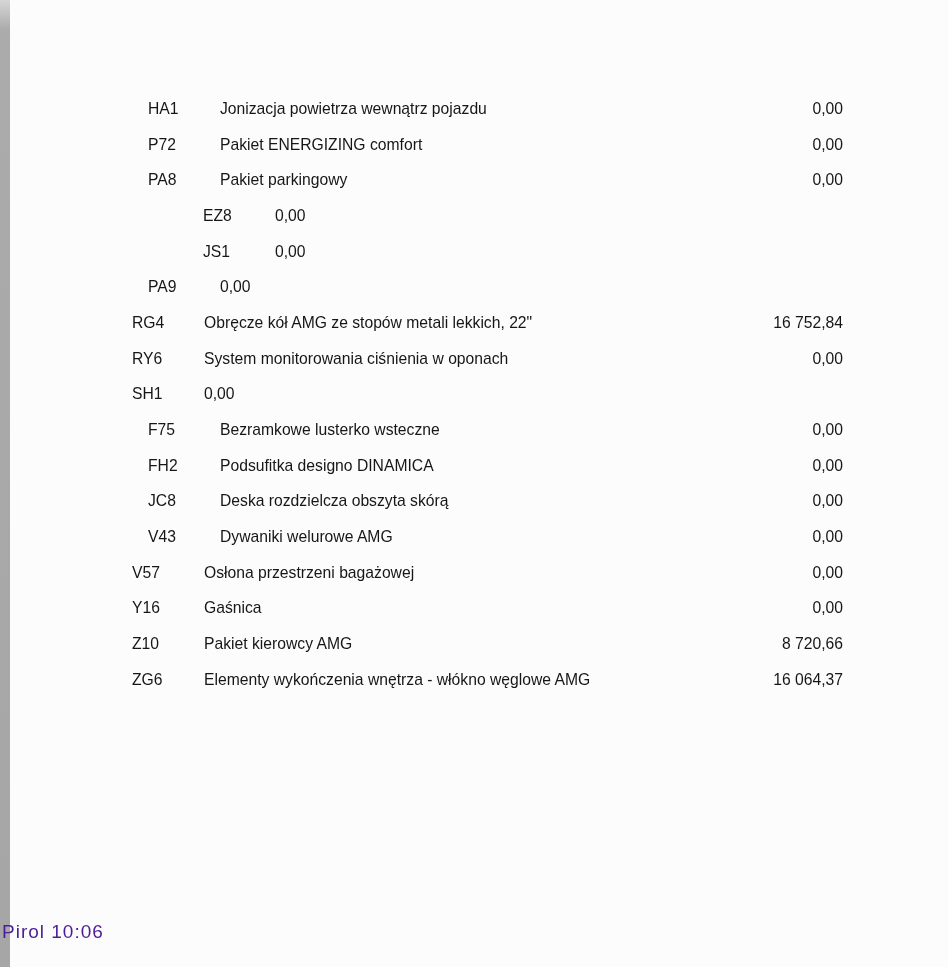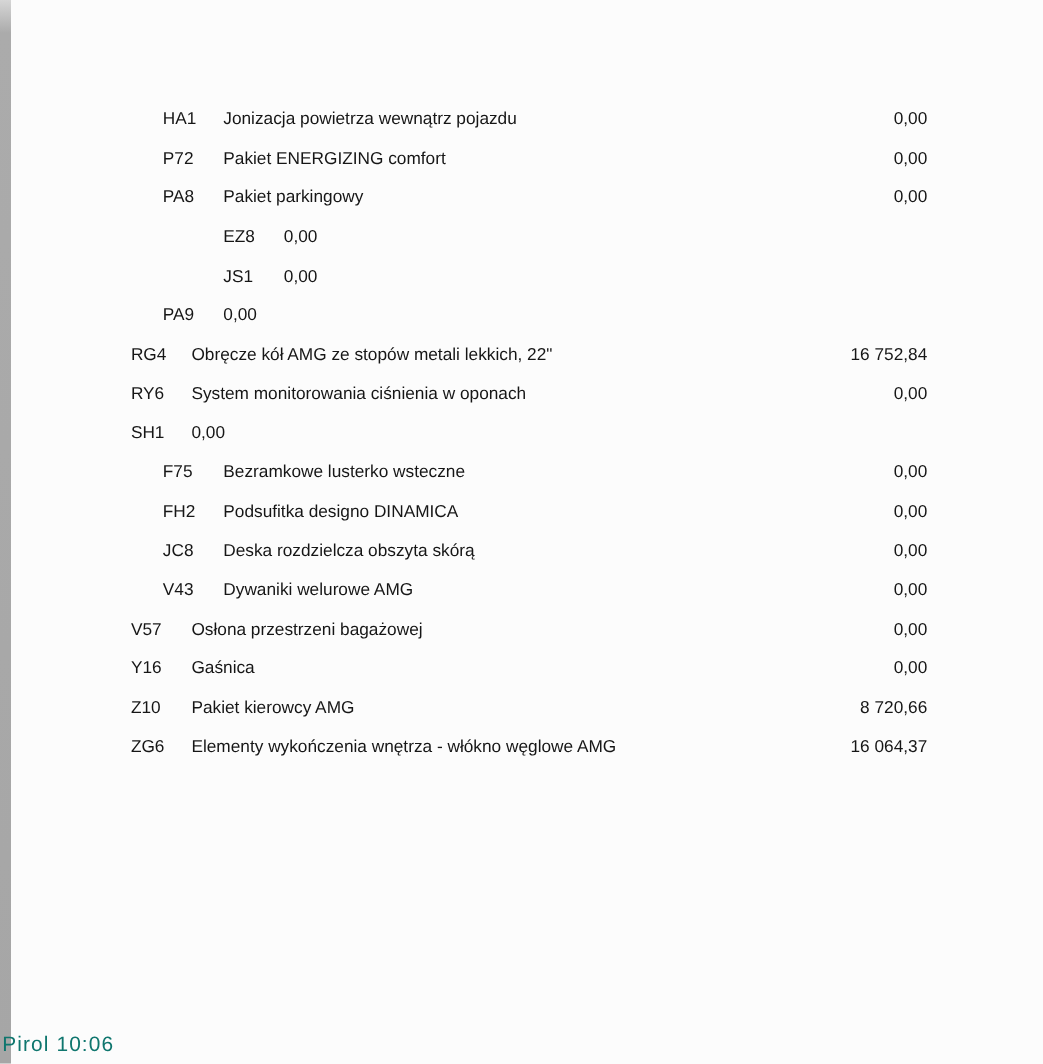--- a/index.html
+++ b/index.html
@@ -20,33 +20,34 @@
     left: 0; top: 91px; right: 0;
   }
   .row {
     height: 35.7px;
     display: flex;
     align-items: center;
     font-size: 15.7px;
     color: #161616;
     padding-right: 105px;
     white-space: nowrap;
+    gap: 17px;
   }
   .row .code { flex: 0 0 auto; width: 55px; }
   .row .desc { flex: 1 1 auto; overflow: hidden; }
   .row .price { flex: 0 0 auto; text-align: center; }
-  .lvl1 { padding-left: 119px; }
+  .lvl1 { padding-left: 119px; margin-left: 13px; }
   .lvl2 { padding-left: 148px; }
   .lvl3 { padding-left: 203px; }
   .watermark {
     position: absolute;
-    left: 2px; bottom: 6px;
+    left: 2px; bottom: 24px;
     font-size: 19px;
     letter-spacing: 1px;
-    color: #0f766e;
+    color: #4c1d95;
     user-select: none;
   }
 </style>
 </head>
 <body>
 
 <div class="page">
   <div class="edge-strip"></div>
 
   <div class="options-list">

